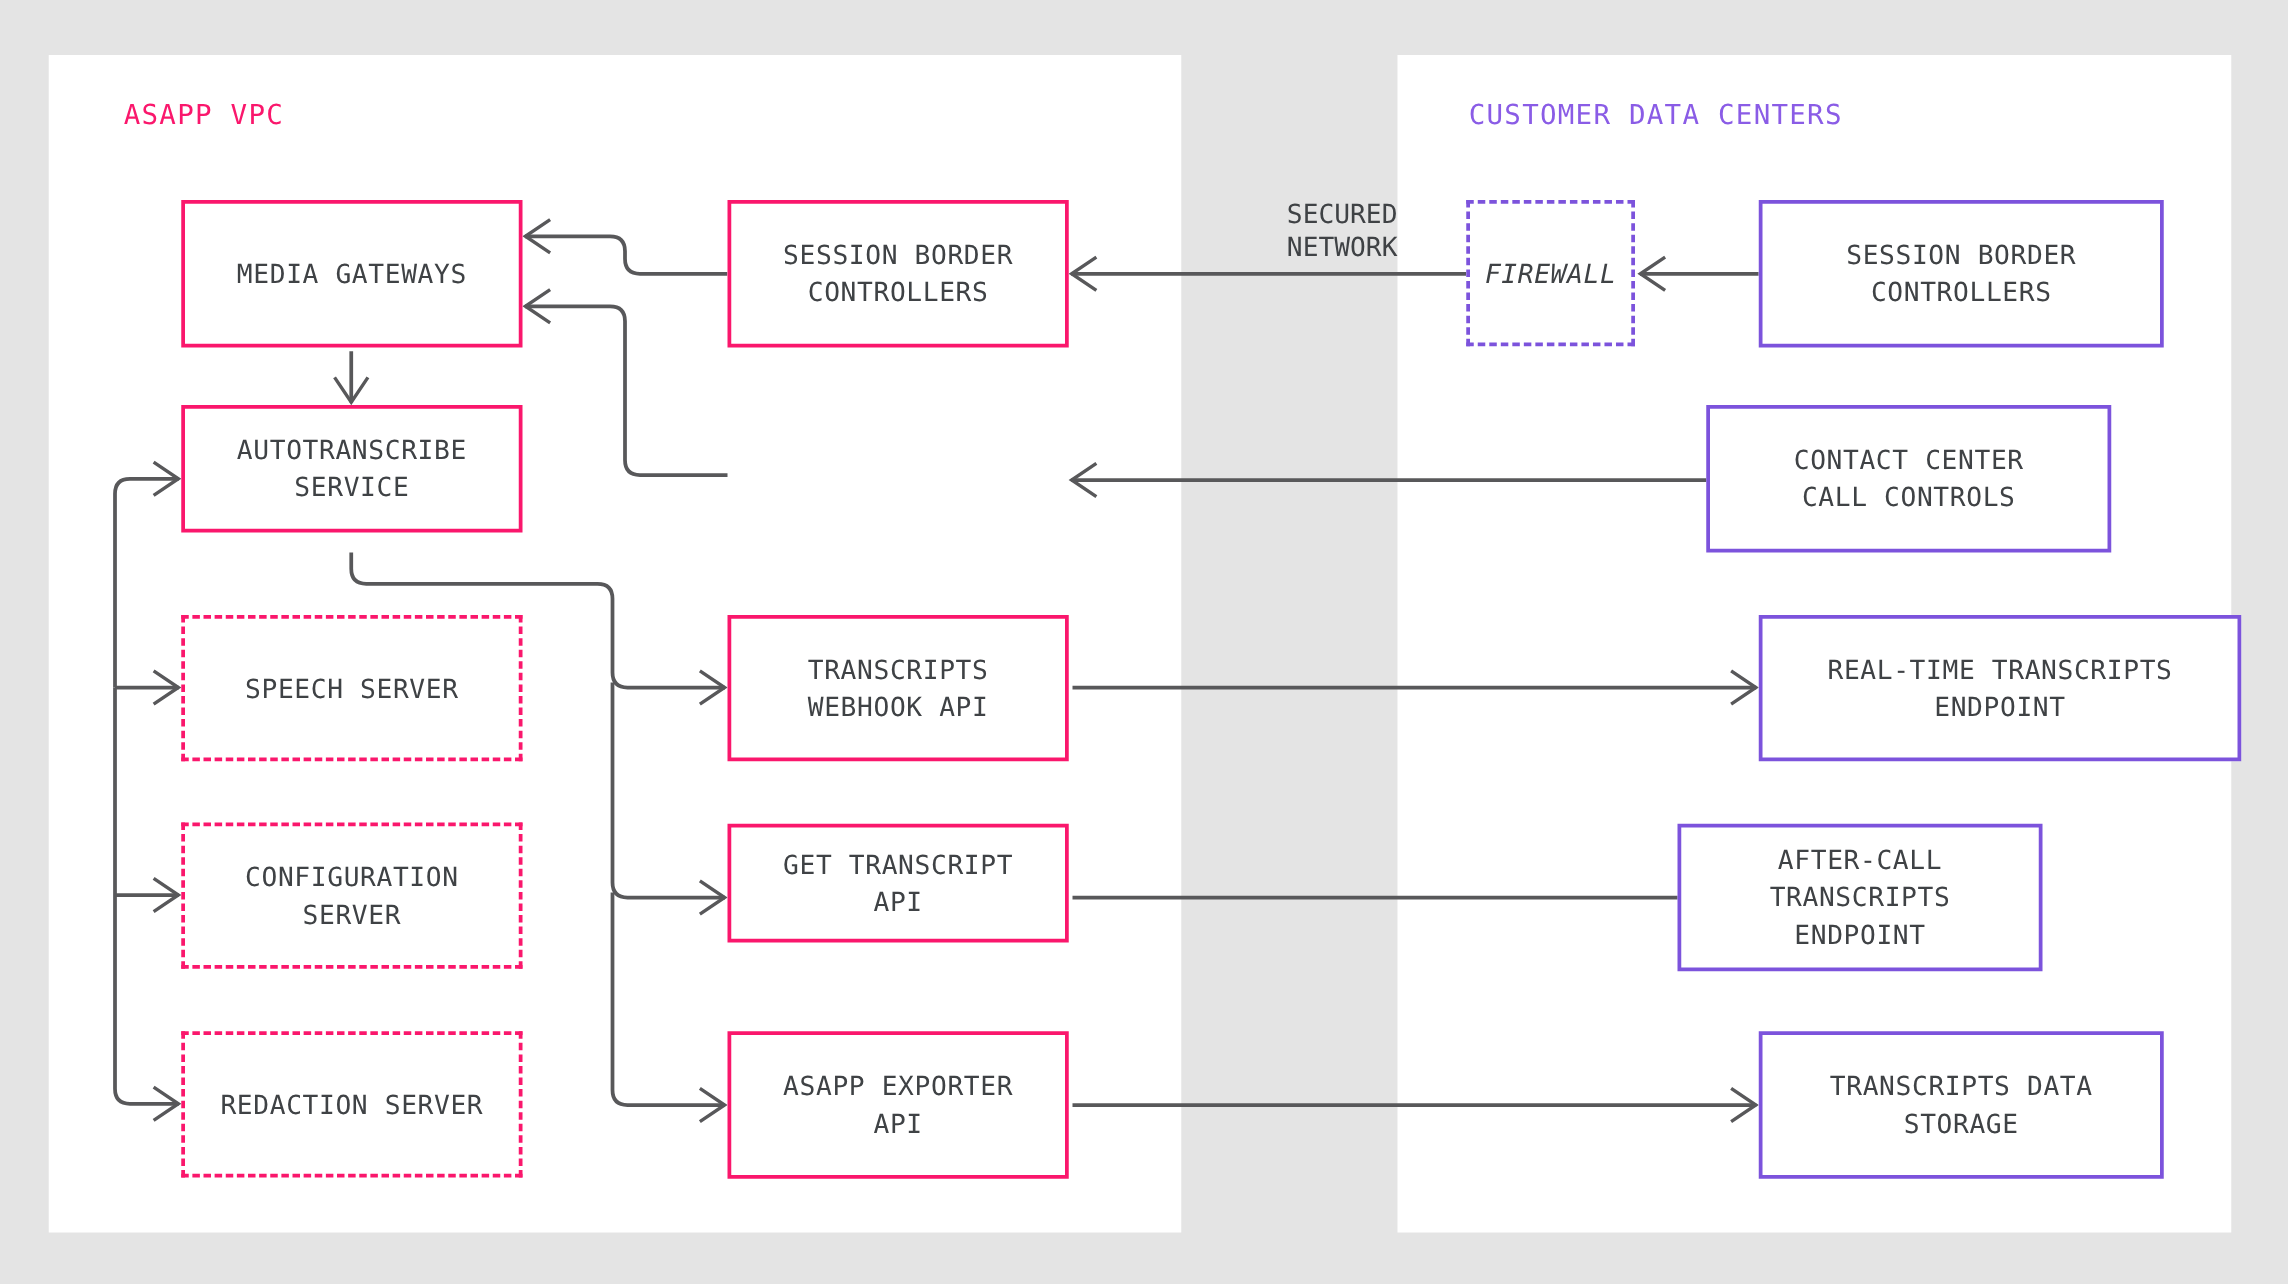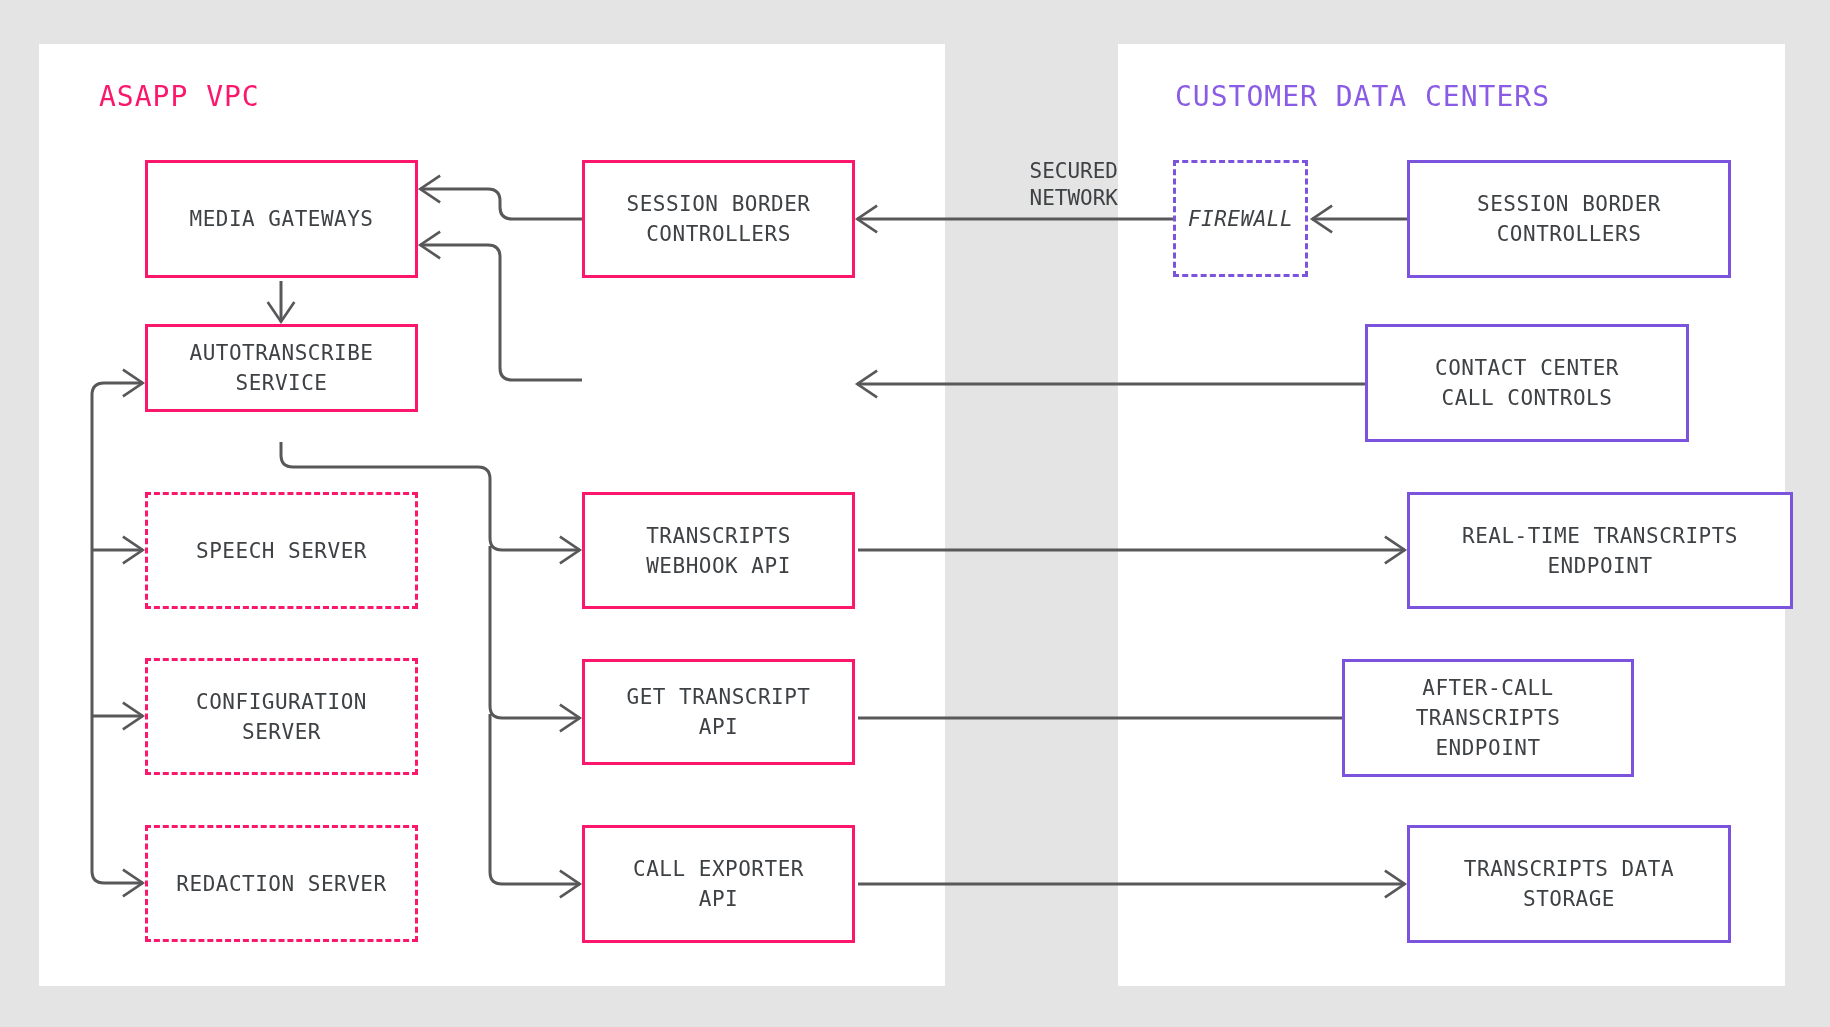--- a/index.html
+++ b/index.html
@@ -8,21 +8,21 @@
   }
   html,body{margin:0;padding:0;}
   body{
     width:1830px;height:1027px;background:var(--page-bg);
     font-family:"DejaVu Sans Mono","Liberation Mono",monospace;
   }
   .canvas{position:relative;width:1830px;height:1027px;overflow:hidden;}
   .panel{position:absolute;top:44px;height:942px;background:var(--panel-bg);z-index:0;}
   .panel-left{left:39px;width:906px;}
   .panel-right{left:1118px;width:667px;}
-  .panel-title{position:absolute;font-size:28px;letter-spacing:1px;z-index:3;}
+  .panel-title{position:absolute;font-size:22px;letter-spacing:1px;z-index:3;}
   .title-asapp{left:99px;top:80px;color:var(--pink-title);}
   .title-customer{left:1175px;top:80px;color:var(--purple-title);}
   .connectors{position:absolute;left:0;top:0;z-index:1;}
   .connectors path{stroke:var(--line);stroke-width:3;fill:none;}
   .connectors marker path{stroke:var(--line);stroke-width:0.9;fill:none;}
   .node{
     position:absolute;display:flex;align-items:center;justify-content:center;
     text-align:center;color:var(--text);font-size:21px;line-height:30px;
     white-space:pre-line;background:var(--panel-bg);box-sizing:border-box;z-index:2;
     letter-spacing:0.5px;
@@ -84,33 +84,33 @@
 
     <path d="M858,718 L1405,718" marker-end="url(#arw)"></path>
 
     <path d="M858,884 L1405,884" marker-end="url(#arw)"></path>
   </svg>
 
   <div class="net-label">SECURED
 NETWORK</div>
 
   <div class="node solid-pink" style="left:145px;top:160px;width:273px;height:118px;">MEDIA GATEWAYS</div>
-  <div class="node solid-pink" style="left:145px;top:324px;width:273px;height:88px;">AUTOTRANSCRIBE
+  <div class="node solid-pink" style="left:145px;top:324px;width:273px;height:102px;">AUTOTRANSCRIBE
 SERVICE</div>
   <div class="node dashed-pink" style="left:145px;top:492px;width:273px;height:117px;">SPEECH SERVER</div>
   <div class="node dashed-pink" style="left:145px;top:825px;width:273px;height:117px;">REDACTION SERVER</div>
   <div class="node dashed-pink" style="left:145px;top:658px;width:273px;height:117px;">CONFIGURATION
 SERVER</div>
   <div class="node solid-pink" style="left:582px;top:160px;width:273px;height:118px;">SESSION BORDER
 CONTROLLERS</div>
   <div class="node solid-pink" style="left:582px;top:492px;width:273px;height:117px;">TRANSCRIPTS
 WEBHOOK API</div>
-  <div class="node solid-pink" style="left:582px;top:659px;width:273px;height:106px;">GET TRANSCRIPT
+  <div class="node solid-pink" style="left:582px;top:659px;width:273px;height:95px;">GET TRANSCRIPT
 API</div>
-  <div class="node solid-pink" style="left:582px;top:825px;width:273px;height:118px;">CALL EXPORTER
+  <div class="node solid-pink" style="left:582px;top:825px;width:273px;height:118px;">ASAPP EXPORTER
 API</div>
 
   <div class="node dashed-purple" style="left:1173px;top:160px;width:135px;height:117px;">FIREWALL</div>
   <div class="node solid-purple" style="left:1407px;top:160px;width:324px;height:118px;">SESSION BORDER
 CONTROLLERS</div>
   <div class="node solid-purple" style="left:1365px;top:324px;width:324px;height:118px;">CONTACT CENTER
 CALL CONTROLS</div>
   <div class="node solid-purple" style="left:1407px;top:492px;width:386px;height:117px;">REAL-TIME TRANSCRIPTS
 ENDPOINT</div>
   <div class="node solid-purple" style="left:1342px;top:659px;width:292px;height:118px;">AFTER-CALL TRANSCRIPTS

